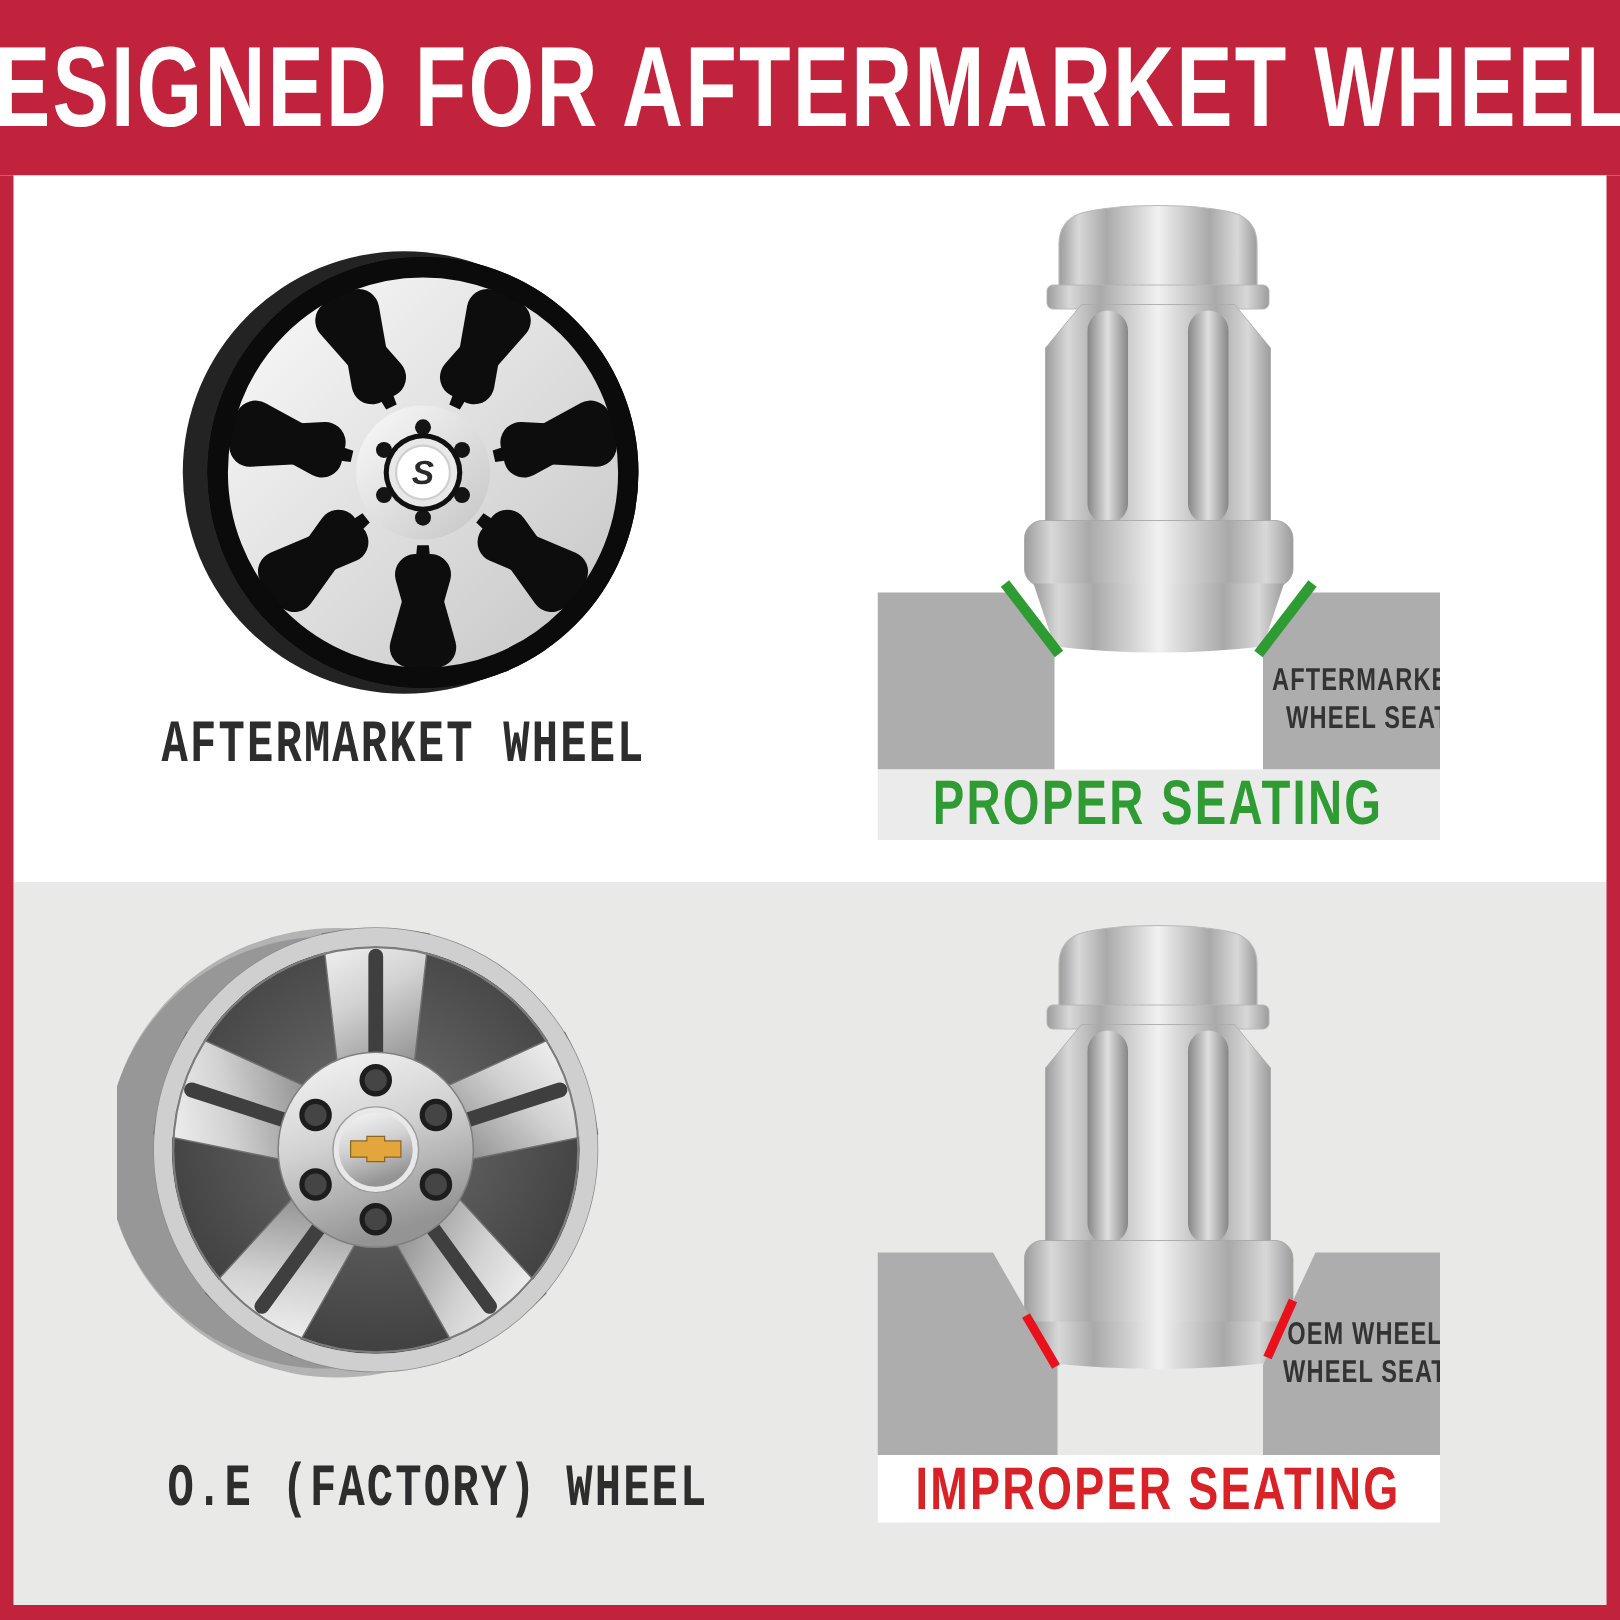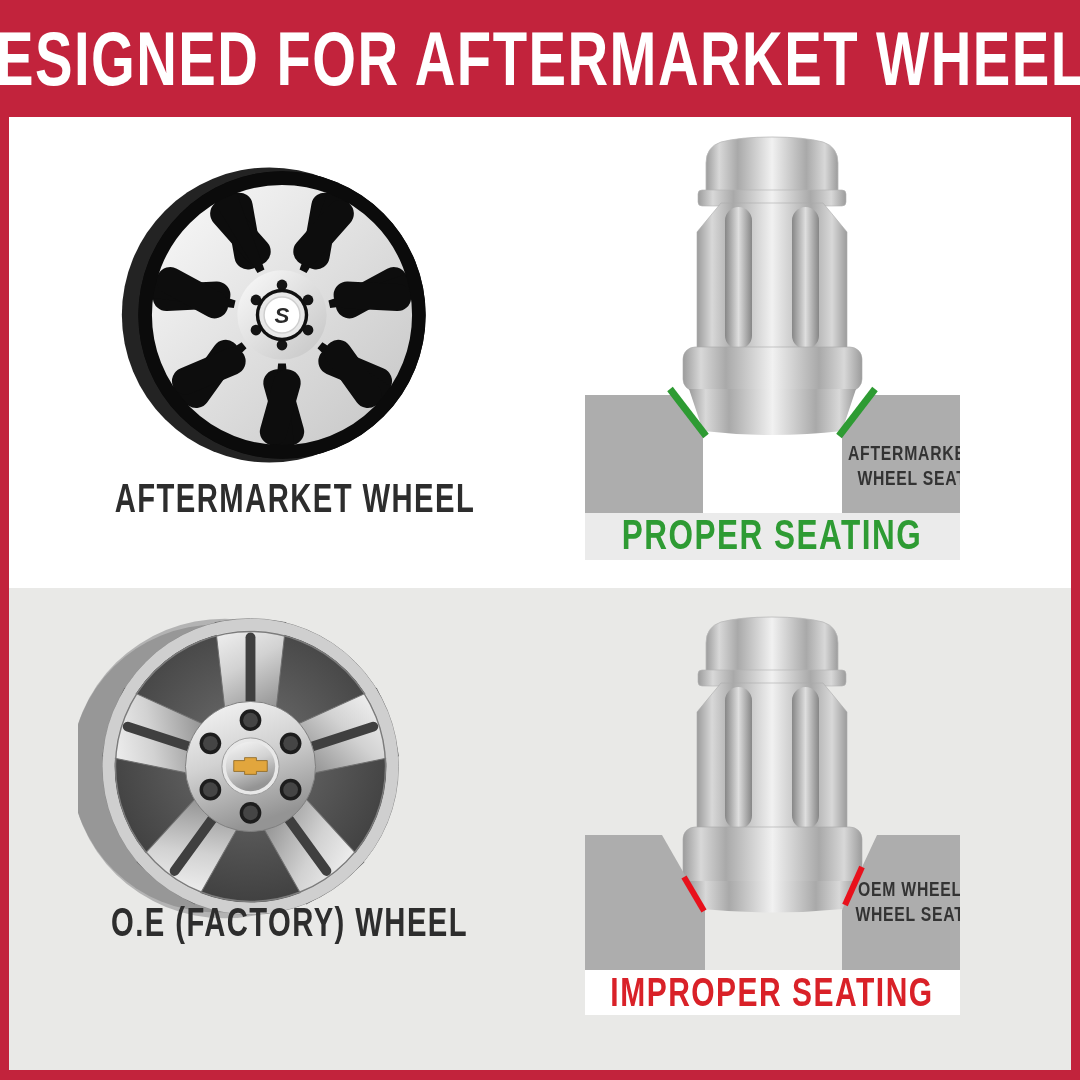--- a/index.html
+++ b/index.html
@@ -32,21 +32,21 @@
     display:inline-block;transform:scaleX(0.74);transform-origin:center;
   }
   .white-half{left:9px;top:117px;width:1062px;height:471px;background:var(--white);}
   .gray-half{left:9px;top:588px;width:1062px;height:482px;background:var(--half-gray);}
   .frame{background:var(--banner-red);}
   .frame.left{left:0;top:117px;width:9px;height:963px;}
   .frame.right{left:1071px;top:117px;width:9px;height:963px;}
   .frame.bottom{left:0;top:1070px;width:1080px;height:10px;}
   .wheel-label{
     text-align:center;color:var(--label-dark);font-weight:bold;
-    font-size:40px;line-height:1;
+    font-size:40px;line-height:1;font-family:Liberation Mono, monospace;
   }
   .condensed{
     display:inline-block;transform:scaleX(0.73);transform-origin:center;
     letter-spacing:2px;white-space:nowrap;
   }
   svg{font-family:"Liberation Sans","DejaVu Sans",sans-serif;}
   .svg-caption{font-weight:bold;letter-spacing:2px;}
   .svg-seat-label{font-weight:bold;letter-spacing:1px;}
 </style>
 </head>
@@ -205,21 +205,21 @@
           <circle r="7.5" fill="#454545"></circle>
         </g>
     </g>
     <g>
       <circle cx="0" cy="0" r="29" fill="#e8e8e8" stroke="#9c9c9c" stroke-width="1"></circle>
       <circle cx="0" cy="0" r="25" fill="url(#gChrome)"></circle>
       <path d="M-17,-6 L-6,-6 L-6,-9 L6,-9 L6,-6 L17,-6 L17,5 L6,5 L6,8 L-6,8 L-6,5 L-17,5 Z" style="fill:var(--bowtie-gold)" stroke="#8a6420" stroke-width="0.8"></path>
     </g>
   </svg>
 
-  <div class="abs wheel-label" style="left:45px;top:902px;width:440px">
+  <div class="abs wheel-label" style="left:45px;top:974px;width:440px">
     <span class="condensed">O.E (FACTORY) WHEEL</span>
   </div>
 
   <svg class="abs" style="left:585px;top:615px" width="375" height="405" viewBox="0 0 375 405">
     <g>
       <path d="M121,62 L121,28 Q121,12 136,7 Q155,2 187,2 Q219,2 238,7 Q253,12 253,28 L253,62 Z" fill="url(#gMetal)" stroke="#b9b9b9" stroke-width="0.8"></path>
       <rect x="113" y="55" width="148" height="16" rx="4" fill="url(#gMetal)" stroke="#b4b4b4" stroke-width="0.6"></rect>
       <path d="M112,97 L136,68 L238,68 L262,97 L262,219 L112,219 Z" fill="url(#gMetal)" stroke="#ababab" stroke-width="0.6"></path>
       <rect x="140" y="72" width="27" height="142" rx="13.5" fill="url(#gGroove)"></rect>
       <rect x="207" y="72" width="27" height="142" rx="13.5" fill="url(#gGroove)"></rect>

